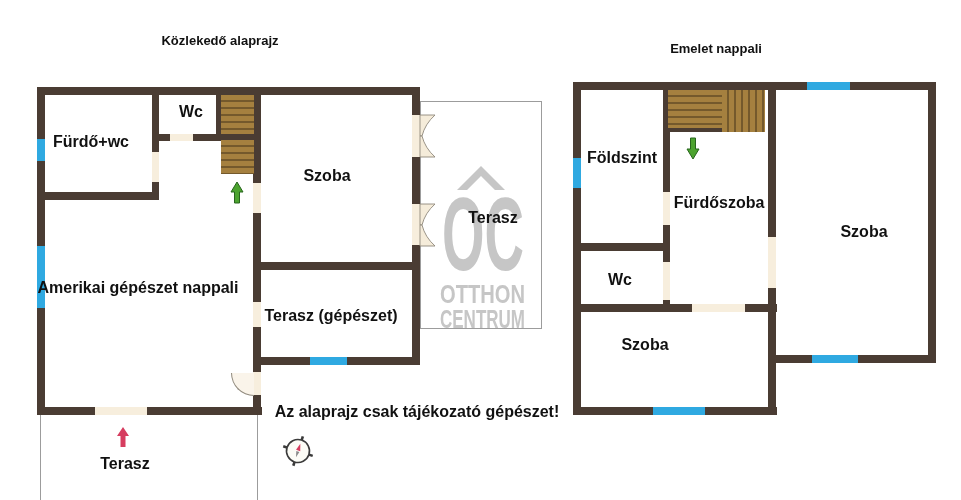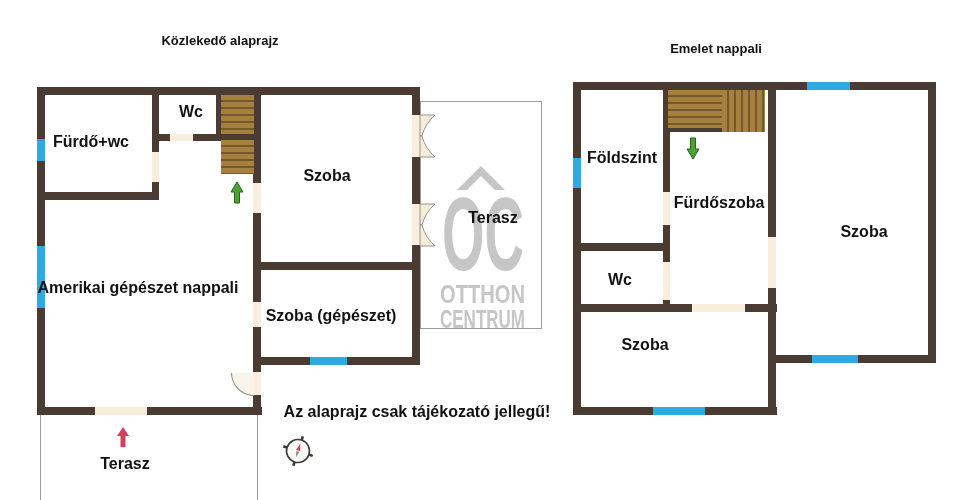--- a/index.html
+++ b/index.html
@@ -30,21 +30,21 @@
 
   <svg class="abs" style="left:438px;top:160px;z-index:0;" width="110" height="175" viewBox="0 0 110 175">
     <polygon points="19,30 43,6 67,30 57,30 43,16 29,30" style="fill:var(--watermark,#c6c6c6)"></polygon>
     <text x="4" y="110" textLength="82" lengthAdjust="spacingAndGlyphs" style="fill:var(--watermark,#c6c6c6);font-family:'Liberation Sans',sans-serif;font-weight:bold;font-size:104px;">OC</text>
     <text x="2" y="143" textLength="85" lengthAdjust="spacingAndGlyphs" style="fill:var(--watermark,#c6c6c6);font-family:'Liberation Sans',sans-serif;font-weight:bold;font-size:25px;">OTTHON</text>
     <text x="2" y="168" textLength="85" lengthAdjust="spacingAndGlyphs" style="fill:var(--watermark,#c6c6c6);font-family:'Liberation Sans',sans-serif;font-weight:bold;font-size:25px;">CENTRUM</text>
   </svg>
 
   <div class="lbl ttl" style="left:220px;top:40px;">Közlekedő alaprajz</div>
   <div class="lbl ttl" style="left:716px;top:48px;">Emelet nappali</div>
-  <div class="lbl" style="left:417px;top:412px;">Az alaprajz csak tájékozató jellegű!</div>
+  <div class="lbl" style="left:417px;top:412px;">Az alaprajz csak tájékozató gépészet!</div>
 
   <div class="trect" style="left:420px;top:101px;width:120px;height:226px;"></div>
   <div class="thin" style="left:40px;top:415px;width:1px;height:85px;"></div>
   <div class="thin" style="left:257px;top:415px;width:1px;height:85px;"></div>
 
   <i class="w" style="left:37px;top:87px;width:383px;height:8px;"></i>
   <i class="w" style="left:37px;top:87px;width:8px;height:328px;"></i>
   <i class="w" style="left:37px;top:407px;width:225px;height:8px;"></i>
   <i class="w" style="left:412px;top:87px;width:8px;height:278px;"></i>
   <i class="w" style="left:253px;top:357px;width:167px;height:8px;"></i>
@@ -102,21 +102,21 @@
       <circle cx="17" cy="17" r="11.5" fill="#fcfcf6" stroke="#3b3b3b" stroke-width="1.6"></circle>
       <polygon points="17,9.5 19.2,16.5 14.8,16.5" style="fill:var(--arrow-red,#d63d5f)"></polygon>
       <polygon points="17,23.5 18.6,17.5 15.4,17.5" fill="#8a8a8a"></polygon>
     </g>
   </svg>
 
   <div class="lbl" style="left:91px;top:142px;">Fürdő+wc</div>
   <div class="lbl" style="left:191px;top:112px;">Wc</div>
   <div class="lbl" style="left:327px;top:176px;">Szoba</div>
   <div class="lbl" style="left:138px;top:288px;">Amerikai gépészet nappali</div>
-  <div class="lbl" style="left:331px;top:316px;">Szoba (gépészet)</div>
+  <div class="lbl" style="left:331px;top:316px;">Terasz (gépészet)</div>
   <div class="lbl" style="left:493px;top:218px;">Terasz</div>
   <div class="lbl" style="left:125px;top:464px;">Terasz</div>
 
   <i class="w" style="left:573px;top:82px;width:363px;height:8px;"></i>
   <i class="w" style="left:573px;top:82px;width:8px;height:333px;"></i>
   <i class="w" style="left:928px;top:82px;width:8px;height:281px;"></i>
   <i class="w" style="left:770px;top:355px;width:166px;height:8px;"></i>
   <i class="w" style="left:573px;top:407px;width:204px;height:8px;"></i>
   <i class="w" style="left:663px;top:90px;width:7px;height:222px;"></i>
   <i class="w" style="left:575px;top:243px;width:95px;height:8px;"></i>

